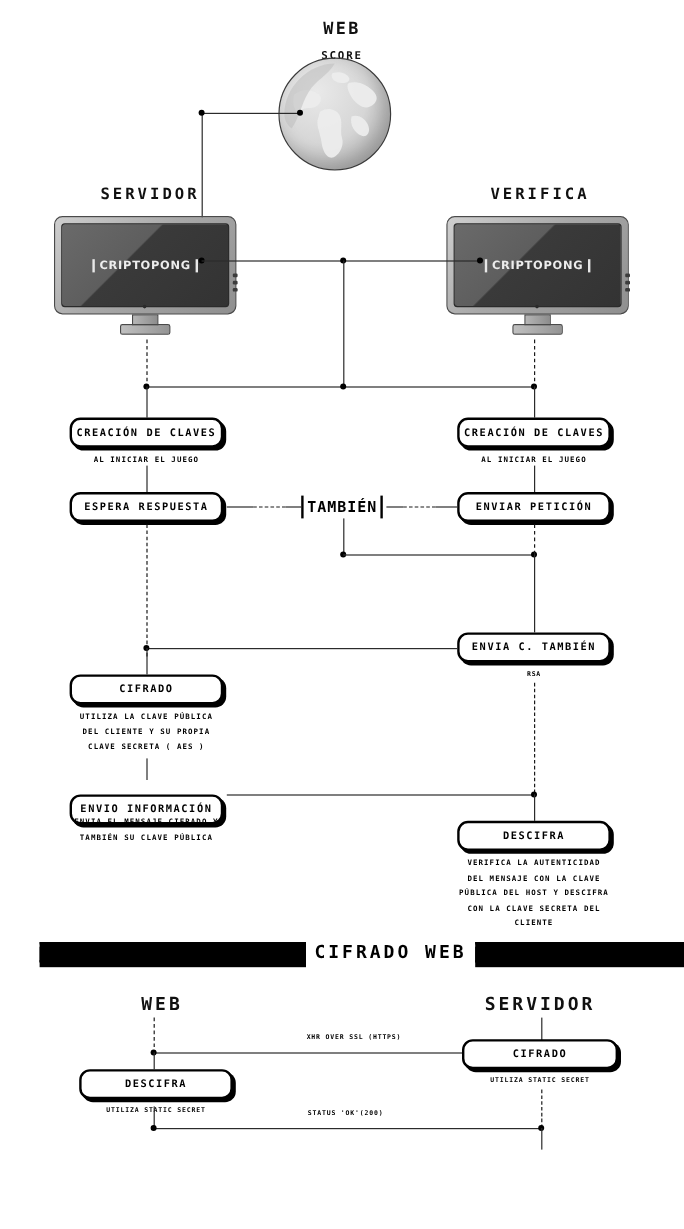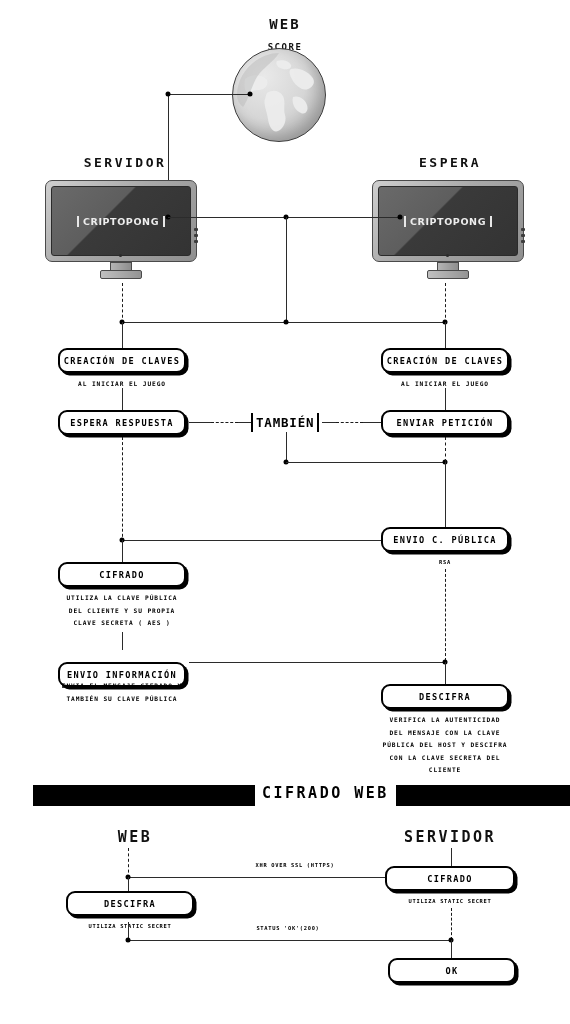--- a/index.html
+++ b/index.html
@@ -111,21 +111,21 @@
     </div>
     <div class="mon-vent" style="top:48px;"></div>
     <div class="mon-vent" style="top:54px;"></div>
     <div class="mon-vent" style="top:60px;"></div>
     <div class="mon-dot" style="left:74px;top:74px;"></div>
   </div>
   <div class="mon-neck" style="left:110px;top:262px;width:22px;height:10px;"></div>
   <div class="mon-base" style="left:100px;top:270px;width:42px;height:9px;"></div>
   <div class="jdot" style="left:168px;top:217px;"></div>
 
-  <div class="abs title t-node" style="left:370px;top:155px;width:160px;">ESPERA</div>
+  <div class="abs title t-node" style="left:370px;top:155px;width:160px;">VERIFICA</div>
 
   <div class="monitor" style="left:372px;top:180px;width:152px;height:82px;">
     <div class="mon-bezel"></div>
     <div class="mon-screen">
       <span class="mon-logo">CRIPTOPONG</span>
     </div>
     <div class="mon-vent" style="top:48px;"></div>
     <div class="mon-vent" style="top:54px;"></div>
     <div class="mon-vent" style="top:60px;"></div>
     <div class="mon-dot" style="left:74px;top:74px;"></div>
@@ -186,21 +186,21 @@
   <div class="vline" style="left:286px;top:432px;height:30px;"></div>
   <div class="jdot" style="left:286px;top:462px;"></div>
   <div class="hline" style="left:286px;top:462px;width:159px;"></div>
   <div class="jdot" style="left:445px;top:462px;"></div>
 
   <div class="vdash" style="left:122px;top:437px;height:110px;"></div>
   <div class="vdash" style="left:445px;top:437px;height:25px;"></div>
   <div class="vline" style="left:445px;top:462px;height:65px;"></div>
 
   <div class="fbox" style="left:381px;top:527px;width:128px;height:25px;">
-    <span>ENVIO C. PÚBLICA</span>
+    <span>ENVIA C. TAMBIÉN</span>
   </div>
   <div class="tag" style="left:405px;top:559px;width:80px;">RSA</div>
   <div class="vdash" style="left:445px;top:569px;height:92px;"></div>
 
   <div class="hline" style="left:122px;top:540px;width:259px;"></div>
   <div class="jdot" style="left:122px;top:540px;"></div>
 
   <div class="vline" style="left:122px;top:540px;height:22px;"></div>
   <div class="fbox" style="left:58px;top:562px;width:128px;height:25px;">
     <span>CIFRADO</span>
@@ -258,17 +258,14 @@
   <div class="tag" style="left:70px;top:923px;width:120px;">UTILIZA STATIC SECRET</div>
 
   <div class="vdash" style="left:451px;top:908px;height:32px;"></div>
   <div class="vline" style="left:128px;top:922px;height:18px;"></div>
   <div class="tag" style="left:218px;top:925px;width:140px;">STATUS 'OK'(200)</div>
   <div class="hline" style="left:128px;top:940px;width:323px;"></div>
   <div class="jdot" style="left:128px;top:940px;"></div>
   <div class="jdot" style="left:451px;top:940px;"></div>
   <div class="vline" style="left:451px;top:940px;height:18px;"></div>
 
-  <div class="fbox" style="left:388px;top:958px;width:128px;height:25px;">
-    <span>OK</span>
-  </div>
 
 </div>
 
 </body></html>

